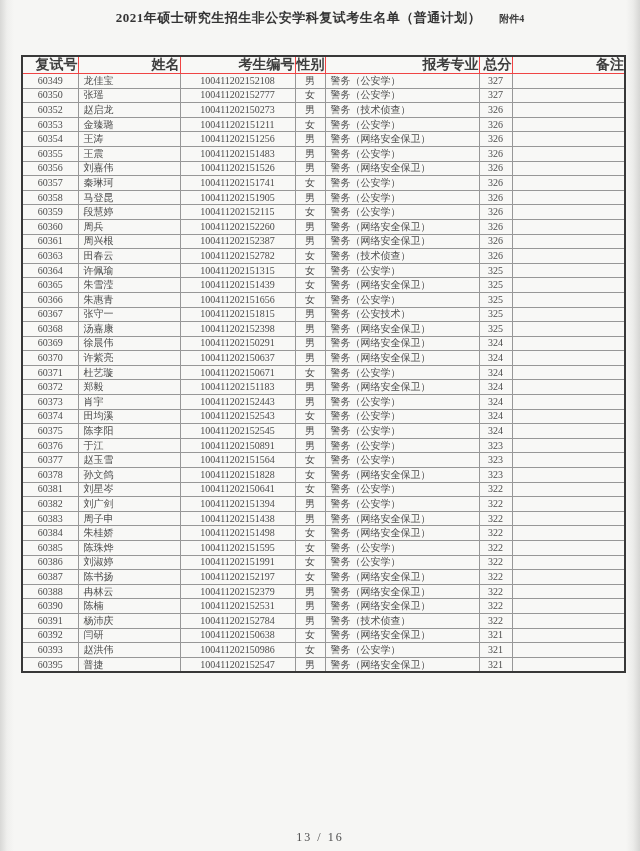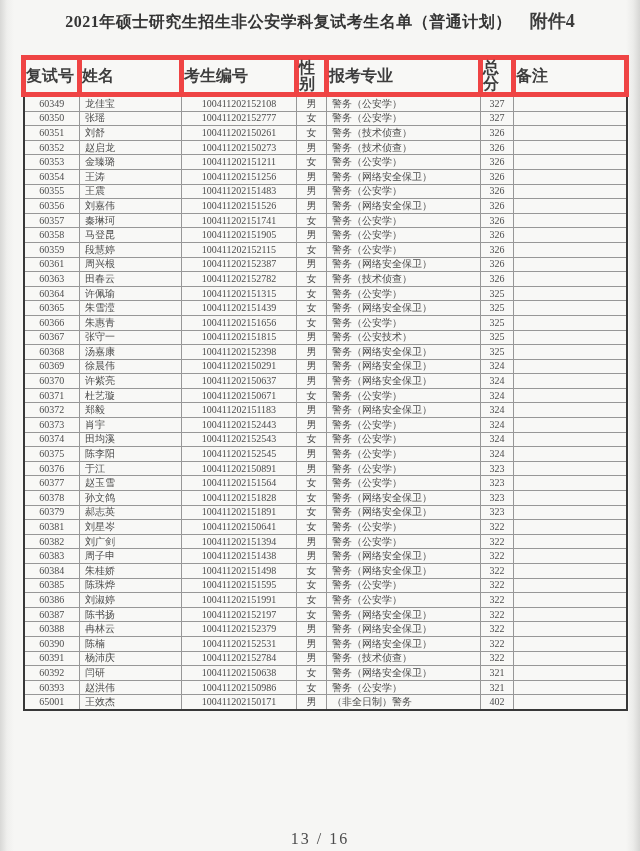--- a/index.html
+++ b/index.html
@@ -17,51 +17,51 @@
     position: absolute;
     top: 9px;
     left: 0;
     width: 100%;
     display: flex;
     justify-content: center;
     align-items: baseline;
     gap: 18px;
   }
   .page-title {
-    font-size: 16px;
+    font-size: 13px;
     font-weight: bold;
     color: #343434;
     letter-spacing: 0.5px;
     white-space: nowrap;
   }
   .attachment-label {
-    font-size: 18px;
+    font-size: 10px;
     font-weight: bold;
     color: #3c3c3c;
     white-space: nowrap;
   }
   table.candidate-table {
     position: absolute;
     top: 55px;
     left: 21px;
     width: 603px;
     border-collapse: collapse;
     table-layout: fixed;
     border: 2px solid #383838;
     background: #f8f8f6;
   }
   .candidate-table th {
     height: 16px;
-    font-size: 16px;
+    font-size: 14px;
     font-weight: bold;
     color: #3d3d3d;
-    border: 5px solid #ef4444;
+    border: 1px solid #ef4444;
     padding: 0;
     line-height: 1;
-    text-align: left;
+    text-align: right;
   }
   .candidate-table td {
     height: 13.6px;
     font-size: 10px;
     color: #4c4c4c;
     border: 1px solid #979797;
     padding: 0;
     line-height: 1;
     white-space: nowrap;
     overflow: hidden;
@@ -71,21 +71,21 @@
   .candidate-table td.c3,
   .candidate-table td.c5 { text-align: center; }
   .candidate-table td.c1,
   .candidate-table td.c4 { text-align: left; padding-left: 5px; }
   .page-indicator {
     position: absolute;
     top: 830px;
     left: 0;
     width: 100%;
     text-align: center;
-    font-size: 16px;
+    font-size: 12px;
     color: #4c4c4c;
     letter-spacing: 2px;
   }
 </style>
 </head>
 <body>
 
 <div class="title-row">
   <span class="page-title">2021年硕士研究生招生非公安学科复试考生名单（普通计划）</span>
   <span class="attachment-label">附件4</span>
@@ -125,29 +125,20 @@
       <tr>
         <td class="c0">60350</td>
         <td class="c1">张瑶</td>
         <td class="c2">100411202152777</td>
         <td class="c3">女</td>
         <td class="c4">警务（公安学）</td>
         <td class="c5">327</td>
         <td class="c6"></td>
       </tr>
       <tr>
-        <td class="c0">60351</td>
-        <td class="c1">刘舒</td>
-        <td class="c2">100411202150261</td>
-        <td class="c3">女</td>
-        <td class="c4">警务（技术侦查）</td>
-        <td class="c5">326</td>
-        <td class="c6"></td>
-      </tr>
-      <tr>
         <td class="c0">60352</td>
         <td class="c1">赵启龙</td>
         <td class="c2">100411202150273</td>
         <td class="c3">男</td>
         <td class="c4">警务（技术侦查）</td>
         <td class="c5">326</td>
         <td class="c6"></td>
       </tr>
       <tr>
         <td class="c0">60353</td>
@@ -206,20 +197,29 @@
       <tr>
         <td class="c0">60359</td>
         <td class="c1">段慧婷</td>
         <td class="c2">100411202152115</td>
         <td class="c3">女</td>
         <td class="c4">警务（公安学）</td>
         <td class="c5">326</td>
         <td class="c6"></td>
       </tr>
       <tr>
+        <td class="c0">60360</td>
+        <td class="c1">周兵</td>
+        <td class="c2">100411202152260</td>
+        <td class="c3">男</td>
+        <td class="c4">警务（网络安全保卫）</td>
+        <td class="c5">326</td>
+        <td class="c6"></td>
+      </tr>
+      <tr>
         <td class="c0">60361</td>
         <td class="c1">周兴根</td>
         <td class="c2">100411202152387</td>
         <td class="c3">男</td>
         <td class="c4">警务（网络安全保卫）</td>
         <td class="c5">326</td>
         <td class="c6"></td>
       </tr>
       <tr>
         <td class="c0">60363</td>
@@ -359,29 +359,20 @@
       <tr>
         <td class="c0">60378</td>
         <td class="c1">孙文鸽</td>
         <td class="c2">100411202151828</td>
         <td class="c3">女</td>
         <td class="c4">警务（网络安全保卫）</td>
         <td class="c5">323</td>
         <td class="c6"></td>
       </tr>
       <tr>
-        <td class="c0">60379</td>
-        <td class="c1">郝志英</td>
-        <td class="c2">100411202151891</td>
-        <td class="c3">女</td>
-        <td class="c4">警务（网络安全保卫）</td>
-        <td class="c5">323</td>
-        <td class="c6"></td>
-      </tr>
-      <tr>
         <td class="c0">60381</td>
         <td class="c1">刘星岑</td>
         <td class="c2">100411202150641</td>
         <td class="c3">女</td>
         <td class="c4">警务（公安学）</td>
         <td class="c5">322</td>
         <td class="c6"></td>
       </tr>
       <tr>
         <td class="c0">60382</td>
@@ -476,24 +467,24 @@
       <tr>
         <td class="c0">60393</td>
         <td class="c1">赵洪伟</td>
         <td class="c2">100411202150986</td>
         <td class="c3">女</td>
         <td class="c4">警务（公安学）</td>
         <td class="c5">321</td>
         <td class="c6"></td>
       </tr>
       <tr>
-        <td class="c0">65001</td>
-        <td class="c1">王效杰</td>
-        <td class="c2">100411202150171</td>
-        <td class="c3">男</td>
-        <td class="c4">（非全日制）警务</td>
-        <td class="c5">402</td>
+        <td class="c0">60395</td>
+        <td class="c1">普捷</td>
+        <td class="c2">100411202152547</td>
+        <td class="c3">男</td>
+        <td class="c4">警务（网络安全保卫）</td>
+        <td class="c5">321</td>
         <td class="c6"></td>
       </tr>
     </tbody>
 </table>
 
 <div class="page-indicator">13 / 16</div>
 
 </body></html>

